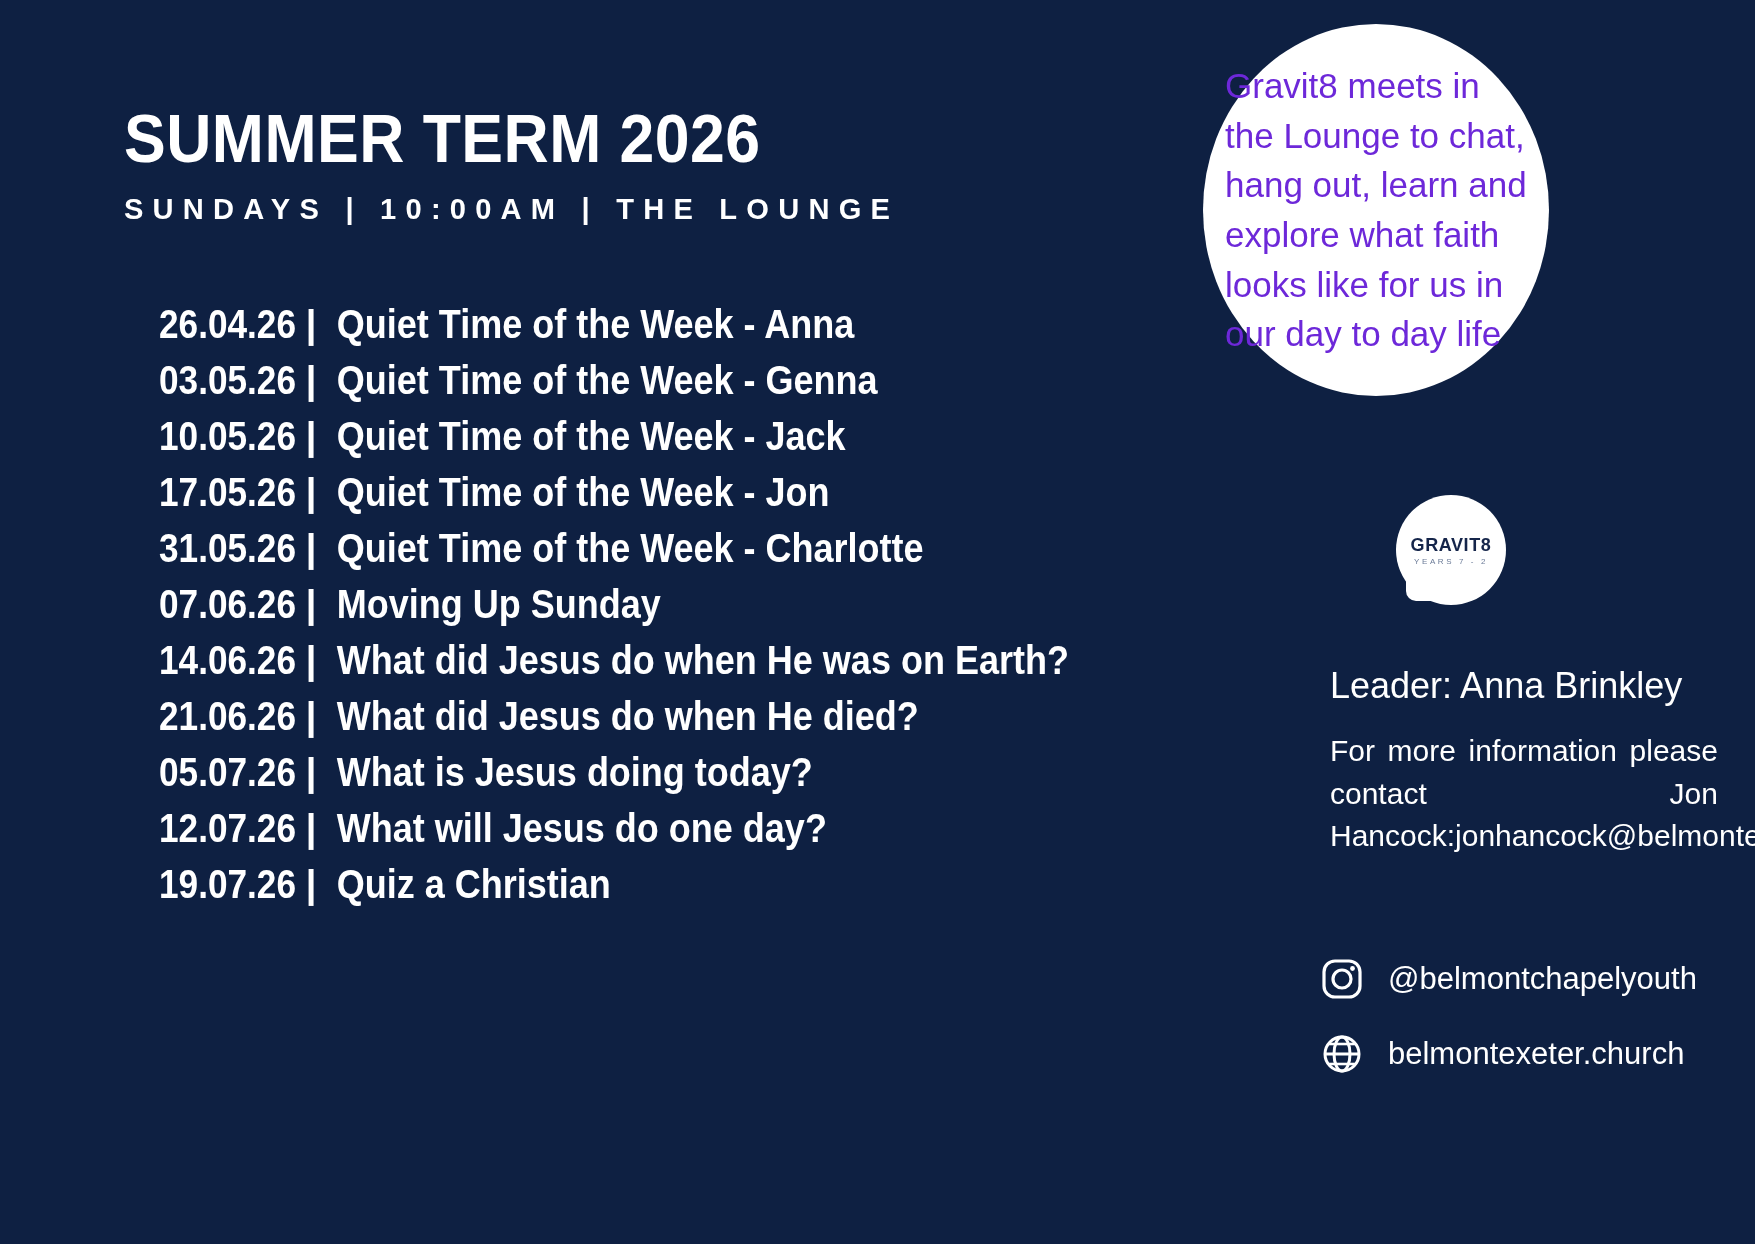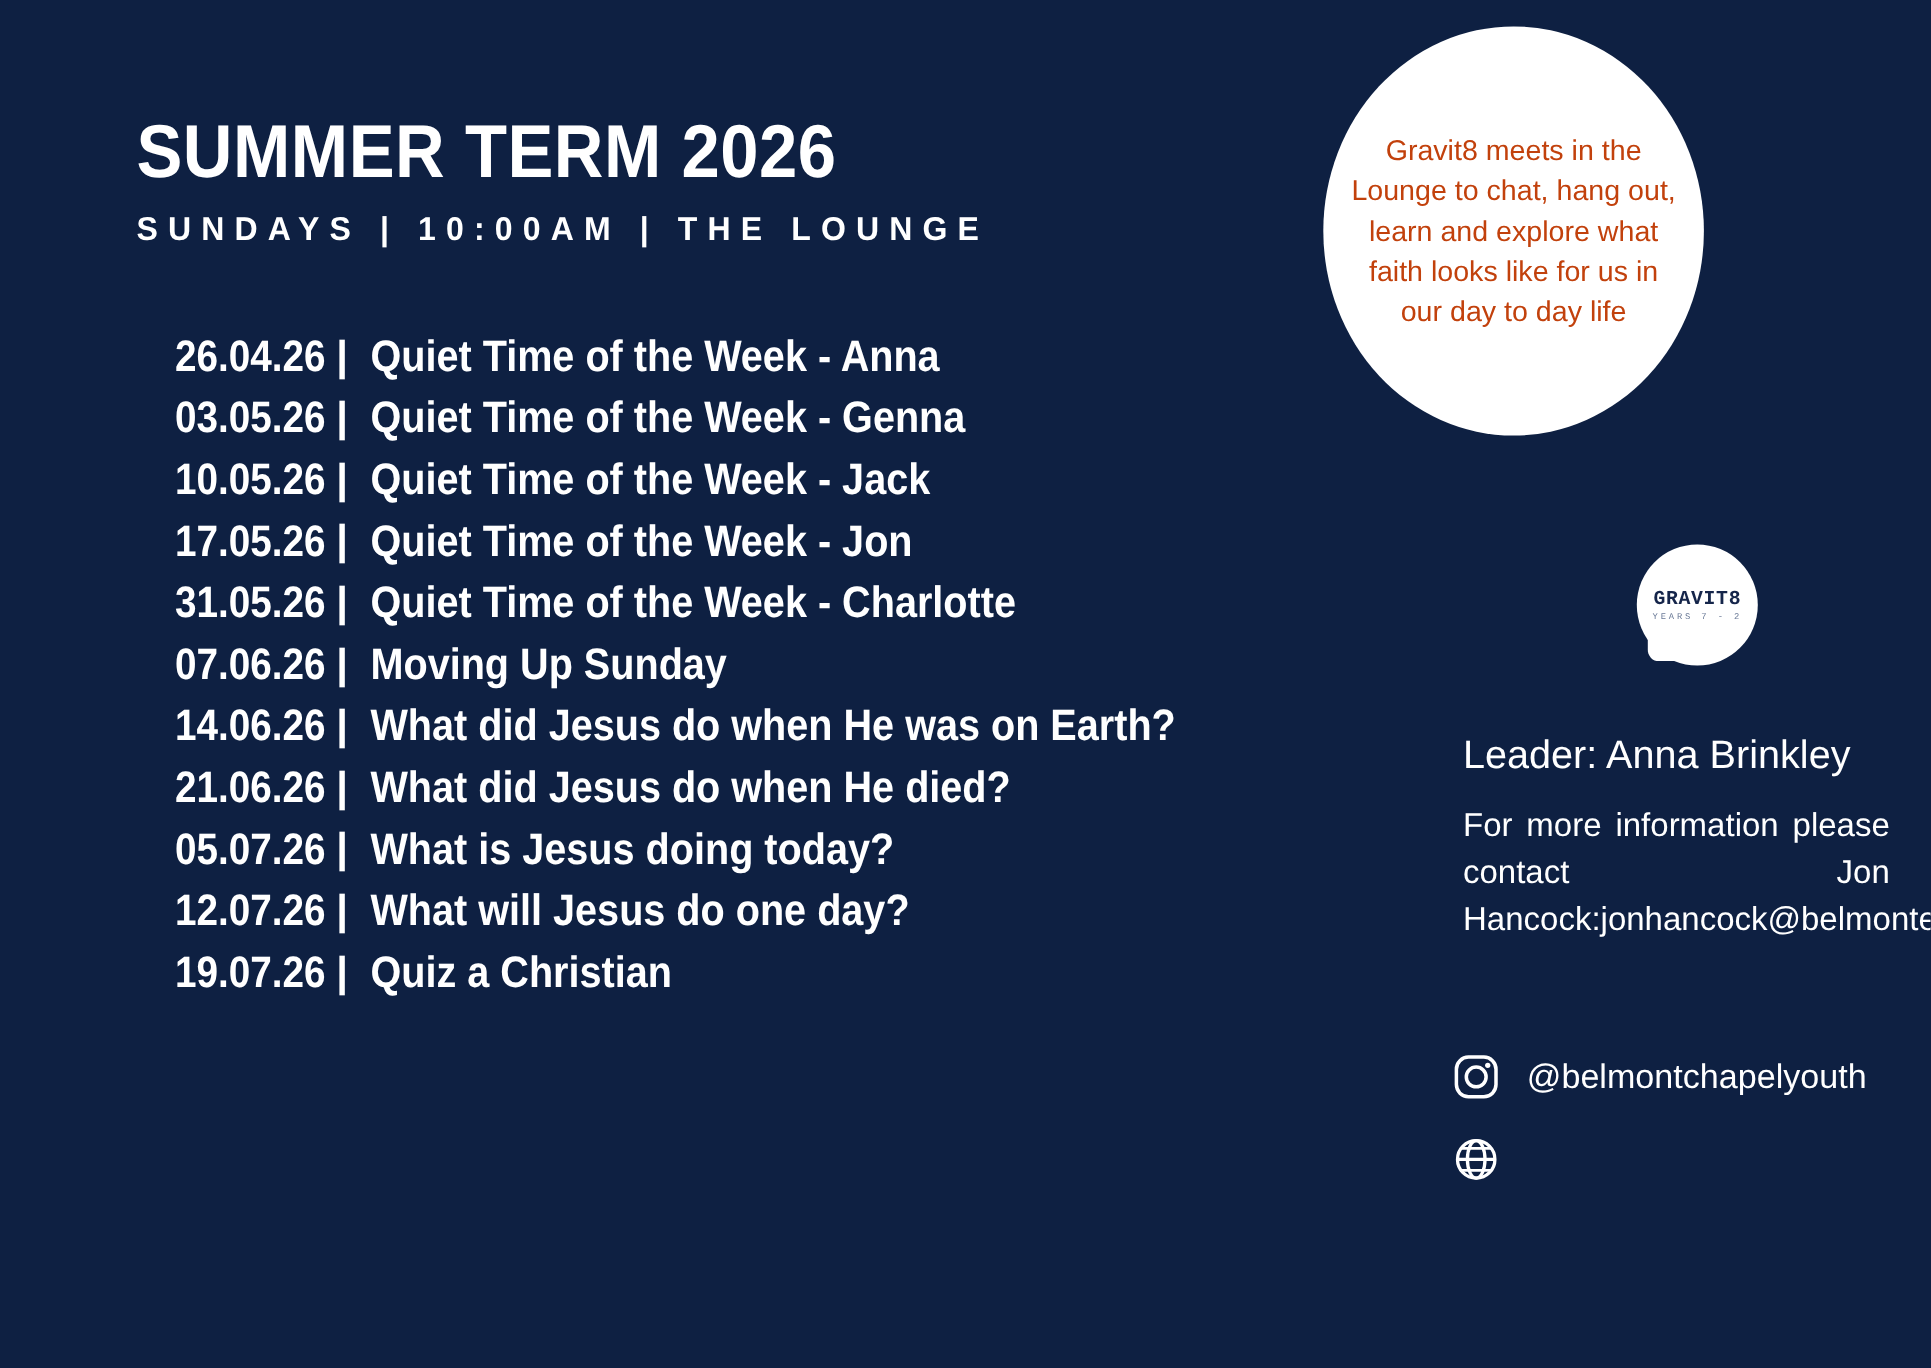--- a/index.html
+++ b/index.html
@@ -91,34 +91,32 @@
     height: 372px;
     background: #ffffff;
     border-radius: 50%;
     display: flex;
     align-items: center;
     justify-content: center;
     box-sizing: border-box;
     padding: 0 22px;
   }
   #info-circle-text {
-    color: #c2410c;
-    font-size: 26px;
+    color: #6d28d9;
+    font-size: 35px;
     line-height: 1.42;
-    text-align: center;
     font-weight: 400;
   }
 
   #logo-badge {
     position: absolute;
-    left: 1488px;
+    left: 1396px;
     top: 495px;
     width: 122px;
     height: 122px;
-    font-family: Liberation Mono, monospace;
   }
   #logo-badge .bubble {
     position: absolute;
     left: 0;
     top: 0;
     width: 110px;
     height: 110px;
     background: #ffffff;
     border-radius: 50%;
   }
@@ -296,15 +294,16 @@
   <div class="social-row" id="social-website">
     <span class="social-icon">
       <svg width="44" height="44" viewBox="0 0 44 44" aria-hidden="true">
         <circle cx="22" cy="22" r="17" fill="none" stroke="#ffffff" stroke-width="3"></circle>
         <ellipse cx="22" cy="22" rx="8" ry="17" fill="none" stroke="#ffffff" stroke-width="3"></ellipse>
         <line x1="5" y1="22" x2="39" y2="22" stroke="#ffffff" stroke-width="3"></line>
         <line x1="8.2" y1="12" x2="35.8" y2="12" stroke="#ffffff" stroke-width="2.6"></line>
         <line x1="8.2" y1="32" x2="35.8" y2="32" stroke="#ffffff" stroke-width="2.6"></line>
       </svg>
     </span>
+    <span class="social-label">belmontexeter.church</span>
   </div>
 
 </div>
 
 </body></html>

